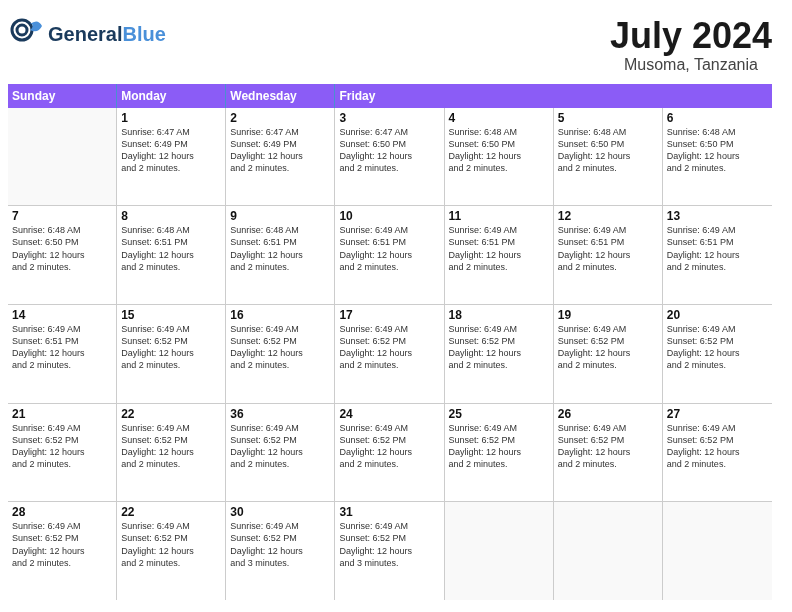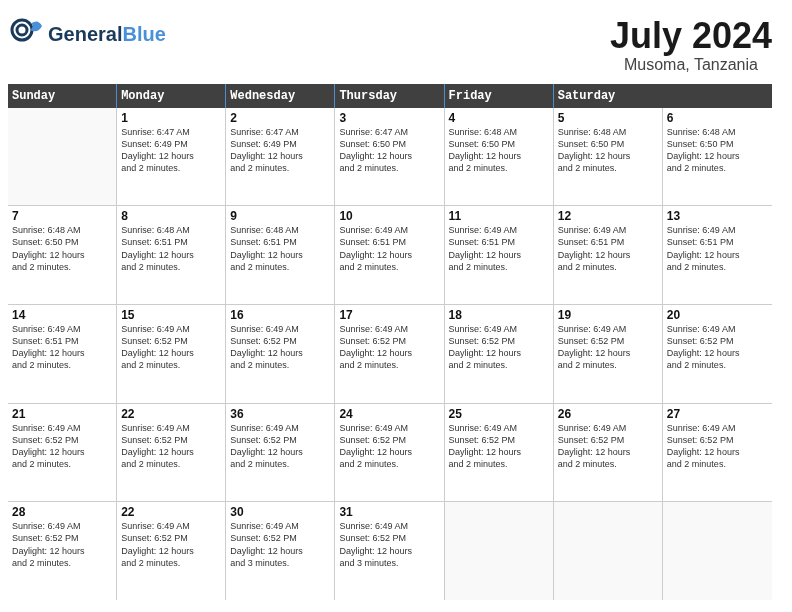--- a/index.html
+++ b/index.html
@@ -47,22 +47,21 @@
       color: #444;
     }
     .calendar {
       flex: 1;
       display: flex;
       flex-direction: column;
     }
     .cal-header {
       display: grid;
       grid-template-columns: repeat(7, 1fr);
-      background: #404040;
-      font-family: Liberation Mono, monospace;
+      background: #8b5cf6;
     }
     .cal-header-cell {
       color: #fff;
       font-weight: bold;
       font-size: 12px;
       padding: 5px 4px;
       text-align: left;
       border-right: 1px solid #4a8fd0;
     }
     .cal-header-cell:last-child { border-right: none; }
@@ -122,23 +121,21 @@
       <div class="title-month">July 2024</div>
       <div class="title-location">Musoma, Tanzania</div>
     </div>
   </div>
 
   <div class="calendar">
     <div class="cal-header">
     <div class="cal-header-cell">Sunday</div>
         <div class="cal-header-cell">Monday</div>
         <div class="cal-header-cell">Wednesday</div>
-        <div class="cal-header-cell">Thursday</div>
         <div class="cal-header-cell">Friday</div>
-        <div class="cal-header-cell">Saturday</div>
       </div>
     <div class="cal-body">
     <div class="cal-row">
           <div class="cal-cell empty"></div>
           <div class="cal-cell">
             <div class="day-num">1</div>
             <div class="day-info" style="white-space: pre-line;">Sunrise: 6:47 AM
 Sunset: 6:49 PM
 Daylight: 12 hours
 and 2 minutes.</div>

